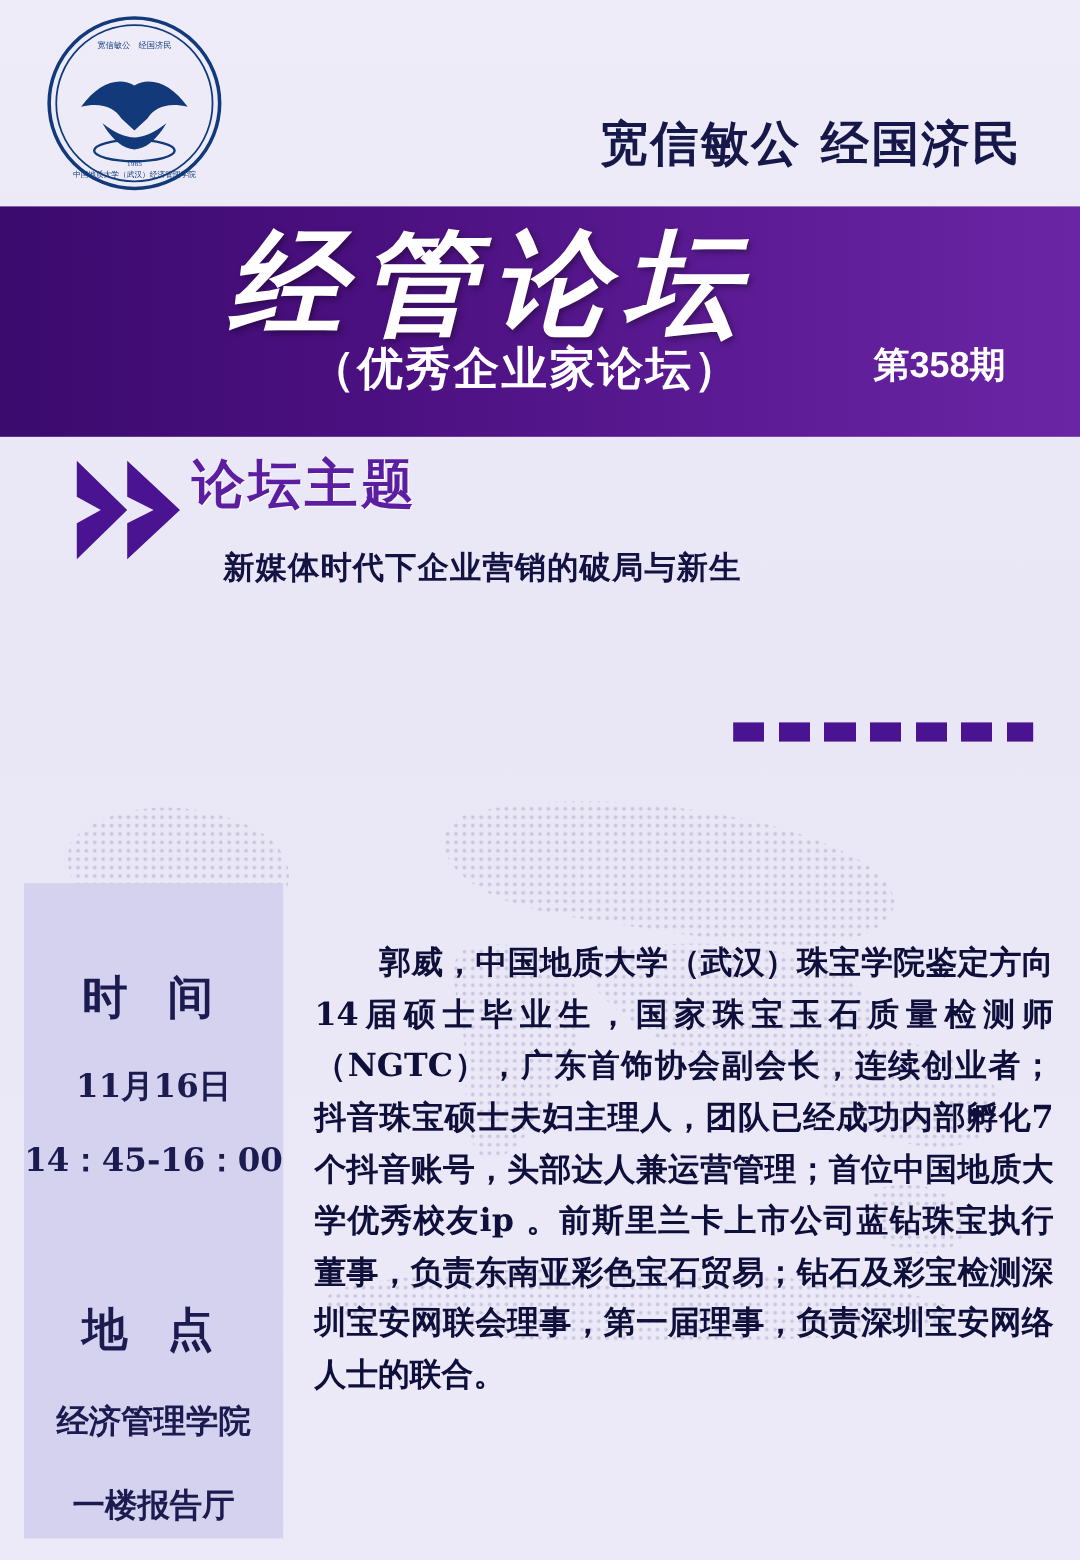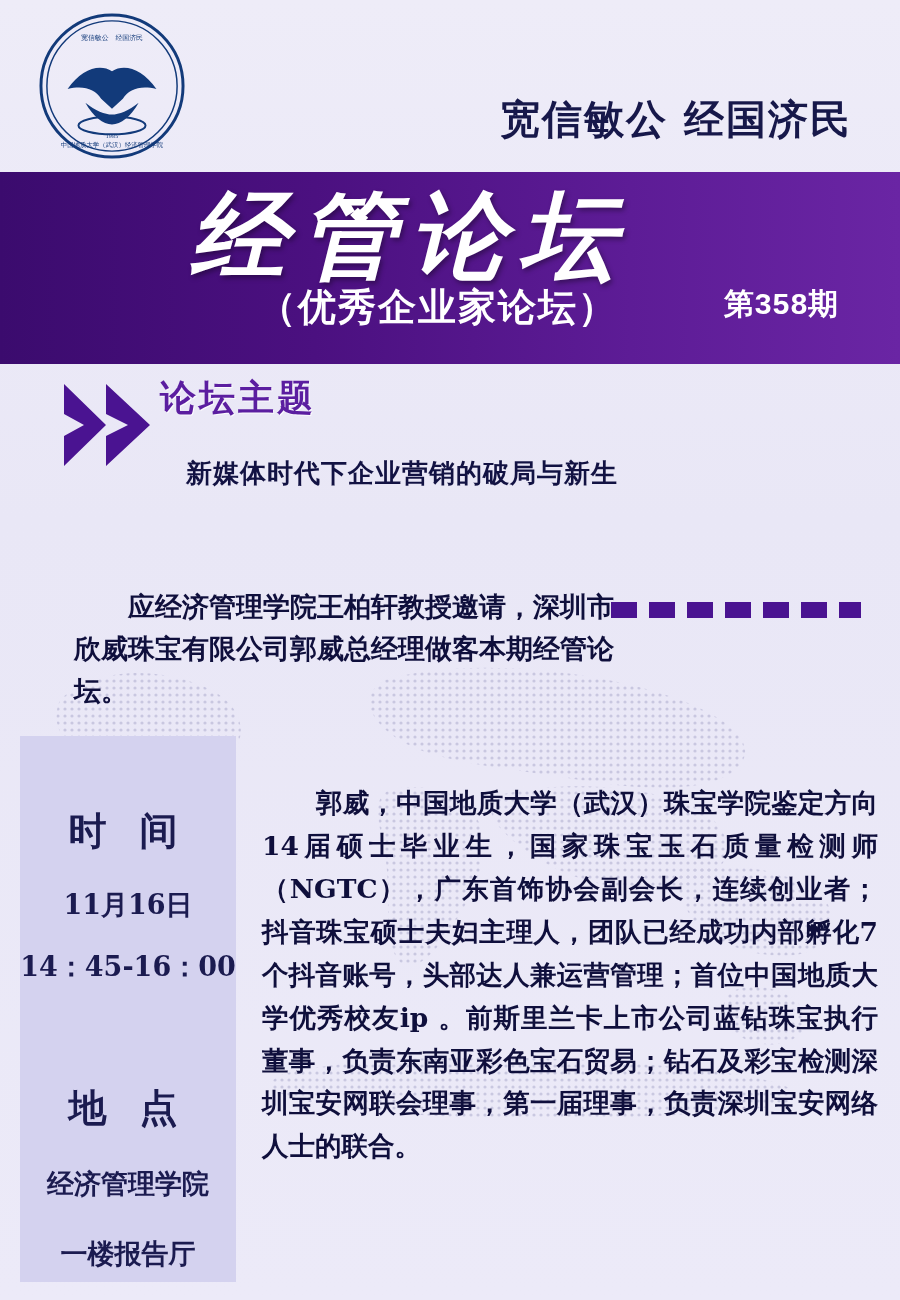--- a/index.html
+++ b/index.html
@@ -76,21 +76,21 @@
     text-shadow: 2px 3px 5px rgba(0,0,0,0.35);
     white-space: nowrap;
   }
   .issue {
     position: absolute;
     right: 62px;
     top: 112px;
     font-size: 30px;
     font-weight: bold;
     color: #ffffff;
-    font-family: Liberation Mono, monospace;
+    font-family: Liberation Sans, sans-serif;
     white-space: nowrap;
   }
   .subtitle {
     position: absolute;
     left: 258px;
     top: 110px;
     font-size: 38px;
     font-weight: bold;
     color: #ffffff;
     letter-spacing: 2px;
@@ -107,21 +107,21 @@
     position: absolute;
     left: 62px;
     top: 18px;
     width: 96px;
     height: 86px;
   }
   .topic-label {
     position: absolute;
     left: 160px;
     top: 10px;
-    font-size: 36px;
+    font-size: 44px;
     font-weight: bold;
     color: #5b1ea0;
     letter-spacing: 3px;
     font-family: "DejaVu Serif", "Liberation Serif", serif;
     text-shadow: 1px 1px 0 rgba(255,255,255,0.8);
     white-space: nowrap;
   }
   .topic-text {
     position: absolute;
     left: 186px;
@@ -269,21 +269,20 @@
 
   <div class="topic-block">
     <svg class="chevrons" viewBox="0 0 96 86">
       <path d="M2 2 L44 43 L2 84 L2 54 L22 43 L2 32 Z" fill="#4a1391"></path>
       <path d="M44 2 L88 43 L44 84 L44 54 L66 43 L44 32 Z" fill="#4a1391"></path>
     </svg>
     <div class="topic-label">论坛主题</div>
     <div class="topic-text">新媒体时代下企业营销的破局与新生</div>
   </div>
 
-  <div class="invite">应经济管理学院王柏轩教授邀请，深圳市欣威珠宝有限公司郭威总经理做客本期经管论坛。</div>
 
   <div class="guest-heading">
     <div class="dash-bar"></div>
   </div>
 
   <div class="info-col">
     <div class="ic-title t-time-title">时 间</div>
     <div class="ic-line t-date">11月16日</div>
     <div class="ic-line t-hours">14：45-16：00</div>
     <div class="ic-title t-place-title">地 点</div>

